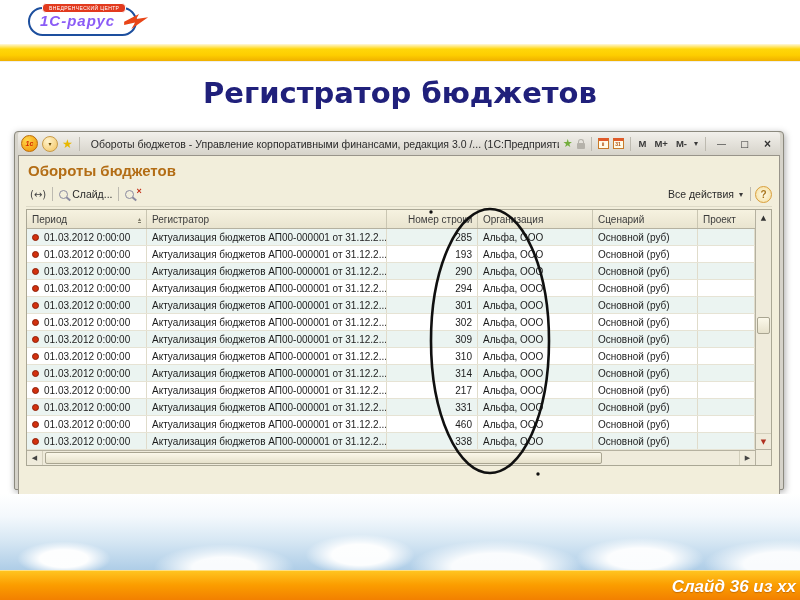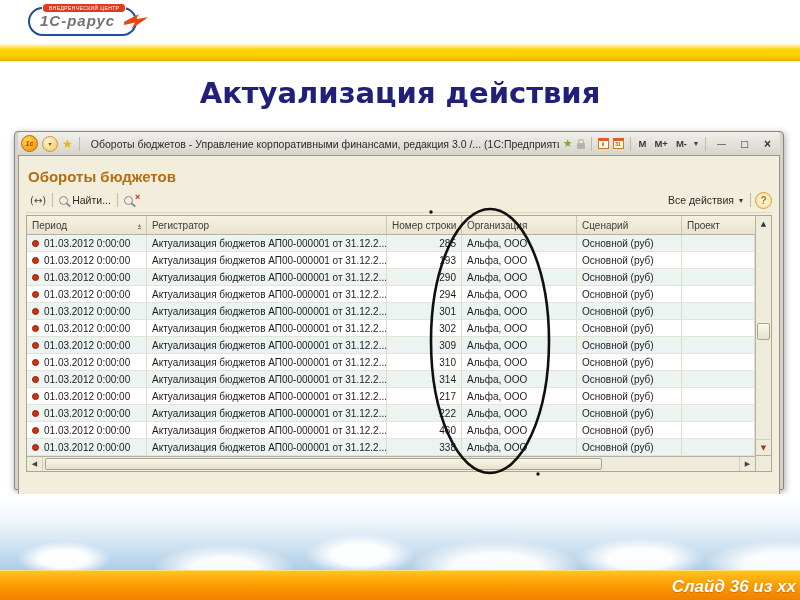--- a/index.html
+++ b/index.html
@@ -3,21 +3,21 @@
 <meta charset="utf-8">
 <style>
   html,body{margin:0;padding:0;background:#888;}
   .slide{position:relative;width:800px;height:600px;background:#ffffff;overflow:hidden;
          font-family:"Liberation Sans",sans-serif;}
 
   
   .top-strip{position:absolute;top:0;left:0;right:0;height:44px;background:#fff;}
   .logo{position:absolute;left:28px;top:7px;border:2px solid #1d4f9e;border-radius:16px;
         padding:3px 20px 4px 10px;background:#fff;}
-  .logo-text{font-size:15px;font-weight:bold;color:#737373;letter-spacing:1px;font-style:italic;}
+  .logo-text{font-size:15px;font-weight:bold;color:#8b5cf6;letter-spacing:1px;font-style:italic;}
   .logo-badge{position:absolute;top:-6px;left:12px;background:#e23a1e;color:#fff;font-size:5px;
         padding:1px 6px;border-radius:4px;border:1px solid #fff;letter-spacing:.4px;white-space:nowrap;}
   .logo-bolt{position:absolute;right:-13px;top:5px;width:24px;height:15px;background:#e84517;
         clip-path:polygon(0% 52%,62% 0%,50% 34%,100% 22%,30% 100%,46% 56%,0% 74%);}
 
   .accent-bar{position:absolute;top:44px;left:0;right:0;height:17px;
         background:linear-gradient(180deg,#fff8dc 0%,#ffd60a 30%,#fece00 65%,#f0b000 100%);
         border-bottom:1px solid #eee;}
 
   .slide-title{position:absolute;top:76px;left:0;width:100%;text-align:center;
@@ -48,21 +48,21 @@
   .icon-cal{width:11px;height:11px;box-sizing:border-box;background:#fffbe8;border:1px solid #c87a28;
         border-top:3px solid #e05a2a;font-size:5px;color:#b05010;text-align:center;line-height:6px;
         font-weight:bold;flex:none;}
   .m-btn{font-size:9.5px;font-weight:bold;color:#3a3a3a;padding:0 2px;}
   .caret-btn{font-size:8px;color:#3a3a3a;padding:0 1px;}
   .wbtn{width:19px;height:15px;display:flex;align-items:center;justify-content:center;
         font-size:9px;color:#333;}
   .wbtn.close{font-size:12px;font-weight:bold;}
 
   .win-body{background:#f2eedb;border:1px solid #98948a;height:430px;box-sizing:border-box;
-        padding:6px 7px 0 7px;position:relative;}
+        padding:0 7px 0 7px;position:relative;}
   .form-header{font-size:15px;font-weight:bold;color:#b36d15;margin:6px 0 3px 2px;}
   .toolbar{display:flex;justify-content:space-between;align-items:center;height:24px;
         border-bottom:1px solid #ddd9c6;margin-bottom:2px;}
   .tool-group{display:flex;align-items:center;}
   .tool-btn{display:flex;align-items:center;gap:4px;font-size:10.5px;color:#2b2b2b;
         padding:2px 4px;border-radius:2px;}
   .resize-glyph{font-size:10px;color:#444;}
   .icon-mag{width:7px;height:7px;border:1.5px solid #8a8aa0;border-radius:50%;position:relative;flex:none;}
   .icon-mag::after{content:"";position:absolute;width:5px;height:1.5px;background:#8a8aa0;
         right:-4px;bottom:-2px;transform:rotate(40deg);}
@@ -73,21 +73,21 @@
 
   
   .grid{display:flex;border:1px solid #aaa795;background:#fff;height:257px;box-sizing:border-box;}
   .grid-main{flex:1;display:flex;flex-direction:column;min-width:0;}
   .grid-header{display:flex;height:19px;flex:none;
         background:linear-gradient(#f6f2e0,#e9e4cf);border-bottom:1px solid #b5b1a0;box-sizing:border-box;}
   .hcell{font-size:10px;color:#3c3c3c;display:flex;align-items:center;padding:0 5px;
         border-right:1px solid #cac6b2;box-sizing:border-box;white-space:nowrap;overflow:hidden;}
   .sort-ind{margin-left:auto;font-size:6px;color:#7c7866;border-bottom:1px solid #7c7866;
         line-height:5px;padding-bottom:1px;}
-  .c-period{width:120px;}.c-reg{width:240px;}.c-line{width:75px;}
+  .c-period{width:120px;}.c-reg{width:240px;}.c-line{width:75px;margin-left:16px;}
   .c-org{width:115px;}.c-scen{width:105px;}.c-proj{flex:1;border-right:none;}
   .grid-body{flex:1;}
   .trow{display:flex;height:17px;box-sizing:border-box;border-bottom:1px solid #e6e3d4;background:#fff;}
   .trow.tint{background:#ebf4f1;}
   .cell{font-size:10px;color:#1c1c1c;display:flex;align-items:center;padding:0 5px;
         border-right:1px solid #e0dccb;box-sizing:border-box;overflow:hidden;white-space:nowrap;}
   .cell.c-line{justify-content:flex-end;}
   .rowdot{width:5px;height:5px;border-radius:50%;background:#d2300e;border:1px solid #8e1f08;
         margin-right:5px;flex:none;}
 
@@ -138,21 +138,21 @@
   <div class="top-strip">
     <div class="logo">
       <span class="logo-badge">ВНЕДРЕНЧЕСКИЙ ЦЕНТР</span>
       <span class="logo-text">1С-рарус</span>
       <span class="logo-bolt"></span>
     </div>
   </div>
 
   <div class="accent-bar"></div>
 
-  <div class="slide-title">Актуализация действия</div>
+  <div class="slide-title">Регистратор бюджетов</div>
 
   <div class="app-window">
     <div class="titlebar">
       <span class="app-ball">1с</span>
       <span class="service-ball glyph">▾</span>
       <span class="star-glyph glyph">★</span>
       <span class="tb-sep"></span>
       <span class="tb-title">Обороты бюджетов - Управление корпоративными финансами, редакция 3.0 /...  (1С:Предприятие)</span>
       <span class="nav-star glyph">★</span>
       <span class="icon-lock"></span>
@@ -174,21 +174,21 @@
       <div class="form-header">Обороты бюджетов</div>
 
       <div class="toolbar">
         <div class="tool-group">
           <span class="tool-btn">
             <span class="resize-glyph glyph">(↔)</span>
           </span>
           <span class="tb-sep"></span>
           <span class="tool-btn">
             <span class="icon-mag"></span>
-            <span>Найти...</span>
+            <span>Слайд...</span>
           </span>
           <span class="tb-sep"></span>
           <span class="tool-btn">
             <span class="icon-mag"></span>
             <span class="x-mark">×</span>
           </span>
         </div>
         <div class="tool-group">
           <span class="tool-btn">
             <span>Все действия</span>
@@ -323,21 +323,21 @@
     <div class="cell c-org">Альфа, ООО</div>
     <div class="cell c-scen">Основной (руб)</div>
     <div class="cell c-proj"></div>
   </div>
               <div class="trow tint">
     <div class="cell c-period">
       <span class="rowdot"></span>
       <span>01.03.2012 0:00:00</span>
     </div>
     <div class="cell c-reg">Актуализация бюджетов АП00-000001 от 31.12.2...</div>
-    <div class="cell c-line">222</div>
+    <div class="cell c-line">331</div>
     <div class="cell c-org">Альфа, ООО</div>
     <div class="cell c-scen">Основной (руб)</div>
     <div class="cell c-proj"></div>
   </div>
               <div class="trow">
     <div class="cell c-period">
       <span class="rowdot"></span>
       <span>01.03.2012 0:00:00</span>
     </div>
     <div class="cell c-reg">Актуализация бюджетов АП00-000001 от 31.12.2...</div>

